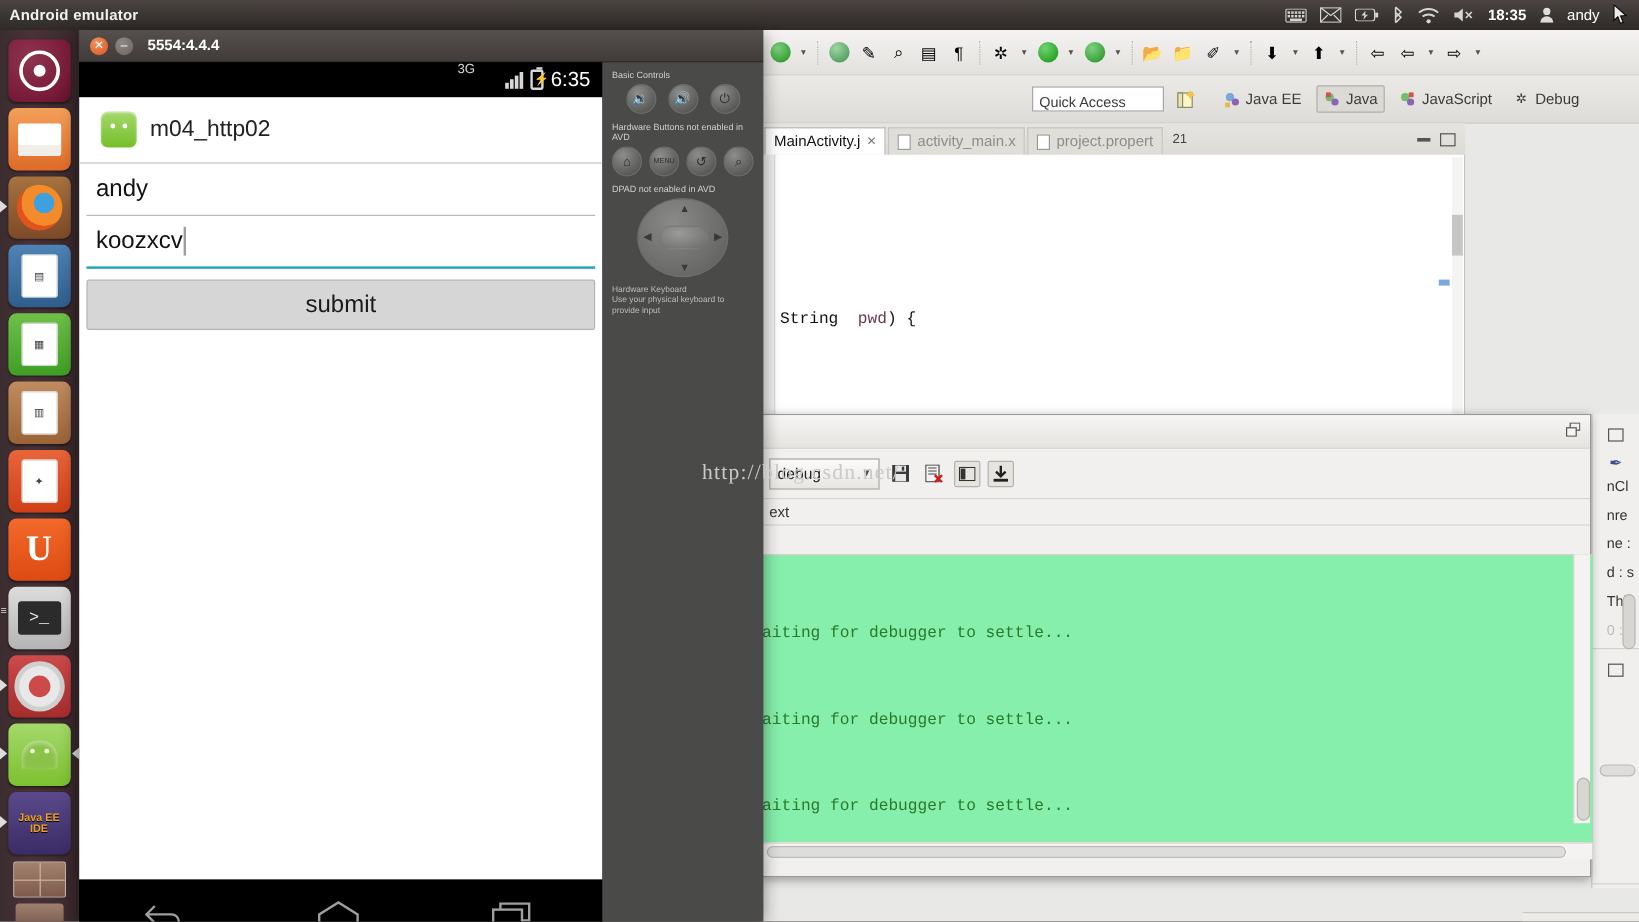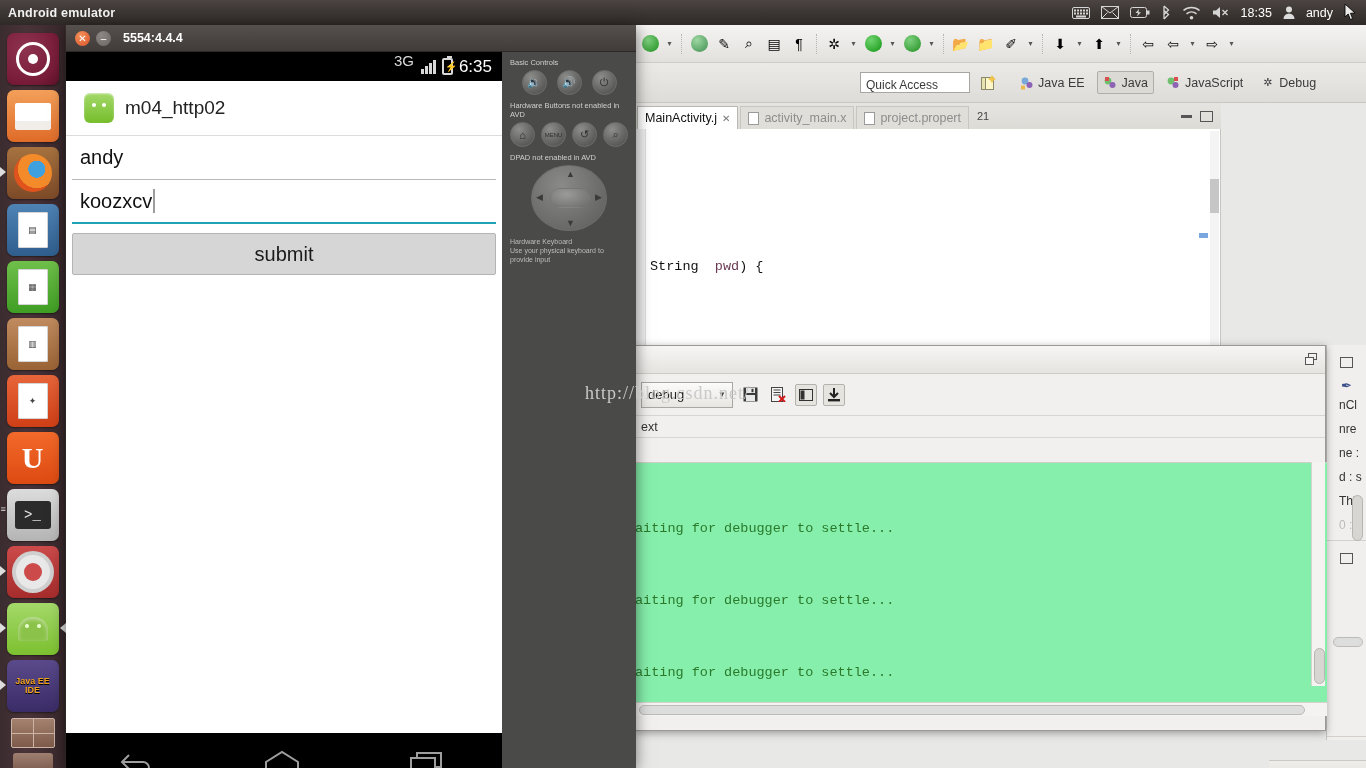--- a/index.html
+++ b/index.html
@@ -13,21 +13,21 @@
   
   #top-panel {
     position:absolute; left:0; top:0; width:1366px; height:25px;
     background:linear-gradient(to bottom,#4b4442 0%,#3b3532 55%,#2f2a28 100%);
     color:#f2f2f2; font-size:12.5px; font-weight:bold;
     display:flex; align-items:center;
   }
   #top-panel .win-title { margin-left:8px; letter-spacing:.2px; }
   #tray { margin-left:auto; display:flex; align-items:center; gap:11px; padding-right:6px; }
   #tray .ic { opacity:.9; display:flex; align-items:center; }
-  #tray .clock { font-weight:normal; font-size:12.5px; color:#fff; }
+  #tray .clock { font-weight:bold; font-size:12.5px; color:#fff; }
   #tray .user { font-weight:normal; font-size:12.5px; color:#fff; }
 
   
   #launcher {
     position:absolute; left:0; top:25px; width:65px; height:743px;
     background:linear-gradient(to right,#3a2c2f 0%,#493338 40%,#38282c 100%);
     padding-top:4px;
   }
   .lic { width:52px; height:52px; margin:4px auto 5px auto; border-radius:7px;
          position:relative; display:flex; align-items:center; justify-content:center;
@@ -204,21 +204,21 @@
      justify-content:center; font-size:10px; color:#fff; }
   .wbtn.close { background:radial-gradient(circle at 35% 30%,#f3915a,#d9542a); }
   .wbtn.min { background:radial-gradient(circle at 35% 30%,#8d8883,#6a6561); }
   #emu-title .t { color:#fff; font-size:12.5px; font-weight:bold; margin-left:6px; }
 
   #emu-screen { position:absolute; left:0; top:27px; width:436px; height:716px; background:#000; }
   #and-status { height:29px; background:#000; color:#fff; display:flex; align-items:center;
      justify-content:flex-end; padding-right:10px; gap:6px; font-size:16px; }
   #and-status .sig { display:flex; align-items:flex-end; gap:1px; }
   #and-status .sig i { width:3px; background:#d8d8d8; display:block; }
-  #and-status .g3 { font-size:15px; color:#d8d8d8; margin-right:1px; align-self:flex-start;}
+  #and-status .g3 { font-size:11px; color:#d8d8d8; margin-right:19px; align-self:flex-start;}
   #and-status .bat { width:11px;height:17px;border:2px solid #d8d8d8; border-radius:2px;
      position:relative; }
   #and-status .bat::before{content:"";position:absolute;left:3px;top:-4px;width:5px;height:2px;background:#d8d8d8;}
   #and-status .bat .bolt { position:absolute;left:1px;top:1px;font-size:10px;color:#d8d8d8;line-height:11px;}
   #and-status .clk { font-size:17px; color:#fff; }
 
   #and-app { position:absolute; left:0; top:29px; width:436px; height:55px; background:#fff;
      display:flex; align-items:center; gap:11px; padding-left:18px;
      border-bottom:1px solid #dcdcdc; }
   #and-app .icon { width:30px;height:30px;border-radius:6px;

